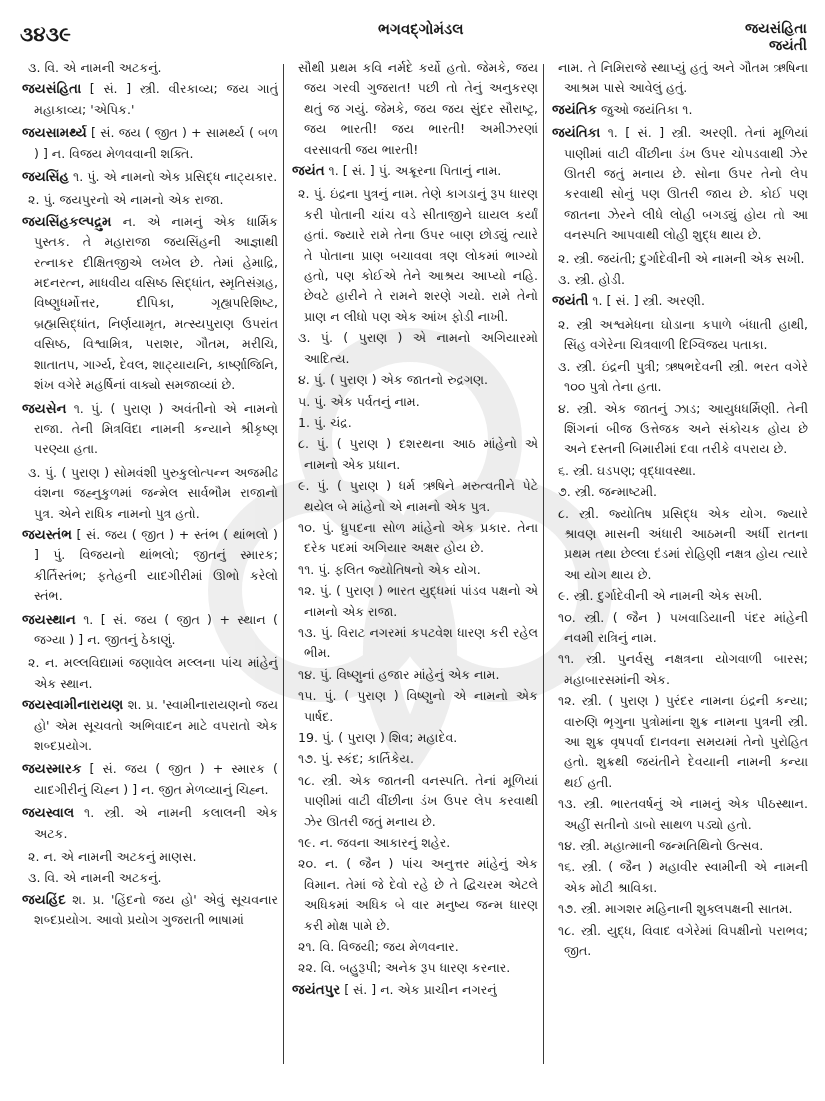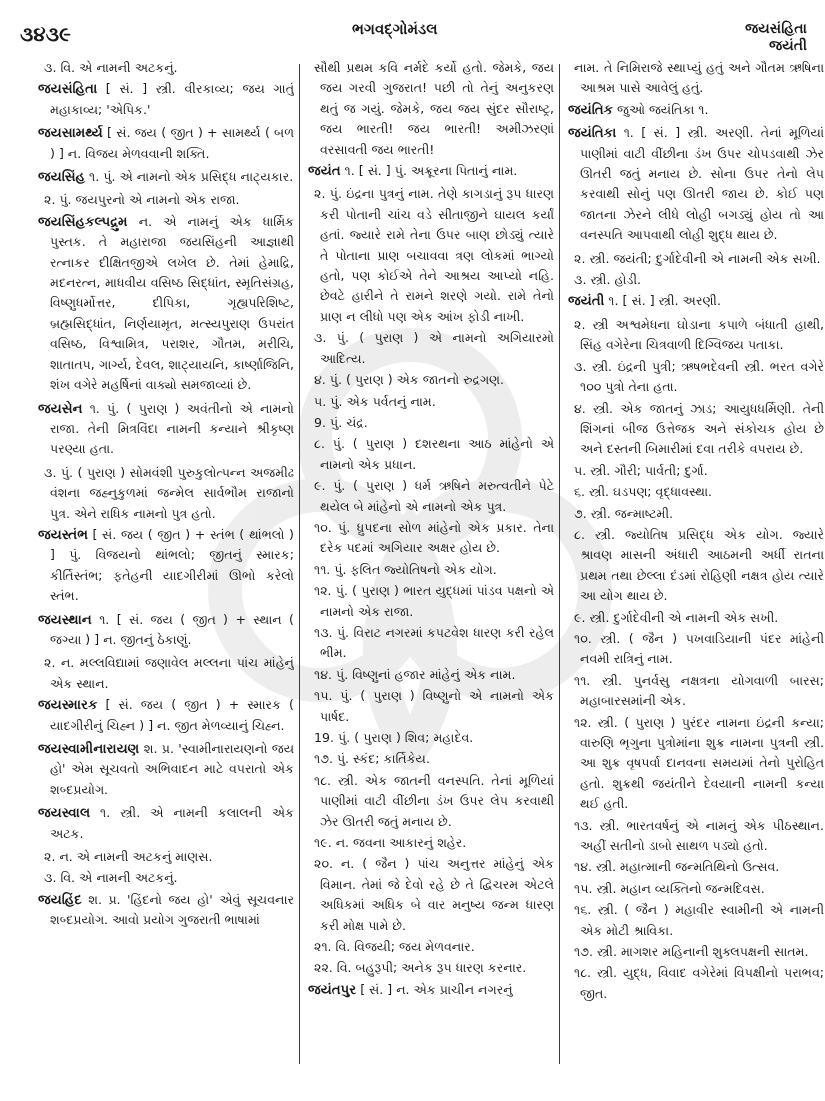--- a/index.html
+++ b/index.html
@@ -34,37 +34,37 @@
     }
     .page-number {
       position: absolute;
       left: 20px;
       top: 22px;
       font-size: 20px;
       font-weight: bold;
     }
     .page-title {
       position: absolute;
-      left: 352px;
+      left: 378px;
       top: 20px;
       font-size: 15px;
       font-weight: bold;
     }
     .guide-words {
       position: absolute;
       right: 18px;
       top: 20px;
       text-align: right;
       font-size: 14px;
       font-weight: bold;
       line-height: 17px;
     }
     .columns {
       position: absolute;
-      left: 16px;
+      left: 0;
       top: 58px;
       width: 687px;
       height: 1010px;
       z-index: 1;
     }
     .column {
       position: absolute;
       top: 0;
       height: 1010px;
       overflow: hidden;
@@ -129,35 +129,35 @@
       <p class="entry"><span class="headword">જયસંહિતા</span> <span>[ સં. ] સ્ત્રી. વીરકાવ્ય; જય ગાતું મહાકાવ્ય; 'એપિક.'</span></p>
       <p class="entry"><span class="headword">જયસામર્થ્ય</span> <span>[ સં. જય ( જીત ) + સામર્થ્ય ( બળ ) ] ન. વિજય મેળવવાની શક્તિ.</span></p>
       <p class="entry"><span class="headword">જયસિંહ</span> <span>૧. પું. એ નામનો એક પ્રસિદ્ધ નાટ્યકાર.</span></p>
       <p class="entry sub"><span>૨. પું. જયપુરનો એ નામનો એક રાજા.</span></p>
       <p class="entry"><span class="headword">જયસિંહકલ્પદ્રુમ</span> <span>ન. એ નામનું એક ધાર્મિક પુસ્તક. તે મહારાજા જયસિંહની આજ્ઞાથી રત્નાકર દીક્ષિતજીએ લખેલ છે. તેમાં હેમાદ્રિ, મદનરત્ન, માધવીય વસિષ્ઠ સિદ્ધાંત, સ્મૃતિસંગ્રહ, વિષ્ણુધર્મોત્તર, દીપિકા, ગૃહ્યપરિશિષ્ટ, બ્રહ્મસિદ્ધાંત, નિર્ણયામૃત, મત્સ્યપુરાણ ઉપરાંત વસિષ્ઠ, વિશ્વામિત્ર, પરાશર, ગૌતમ, મરીચિ, શાતાતપ, ગાર્ગ્ય, દેવલ, શાટ્યાયનિ, કાર્ષ્ણાજિનિ, શંખ વગેરે મહર્ષિનાં વાક્યો સમજાવ્યાં છે.</span></p>
       <p class="entry"><span class="headword">જયસેન</span> <span>૧. પું. ( પુરાણ ) અવંતીનો એ નામનો રાજા. તેની મિત્રવિંદા નામની કન્યાને શ્રીકૃષ્ણ પરણ્યા હતા.</span></p>
       <p class="entry sub"><span>૩. પું. ( પુરાણ ) સોમવંશી પુરુકુલોત્પન્ન અજમીઢ વંશના જહ્નુકુળમાં જન્મેલ સાર્વભૌમ રાજાનો પુત્ર. એને રાધિક નામનો પુત્ર હતો.</span></p>
       <p class="entry"><span class="headword">જયસ્તંભ</span> <span>[ સં. જય ( જીત ) + સ્તંભ ( થાંભલો ) ] પું. વિજયનો થાંભલો; જીતનું સ્મારક; કીર્તિસ્તંભ; ફતેહની યાદગીરીમાં ઊભો કરેલો સ્તંભ.</span></p>
       <p class="entry"><span class="headword">જયસ્થાન</span> <span>૧. [ સં. જય ( જીત ) + સ્થાન ( જગ્યા ) ] ન. જીતનું ઠેકાણું.</span></p>
       <p class="entry sub"><span>૨. ન. મલ્લવિદ્યામાં જણાવેલ મલ્લના પાંચ માંહેનું એક સ્થાન.</span></p>
+      <p class="entry"><span class="headword">જયસ્વામીનારાયણ</span> <span>શ. પ્ર. 'સ્વામીનારાયણનો જય હો' એમ સૂચવતો અભિવાદન માટે વપરાતો એક શબ્દપ્રયોગ.</span></p>
       <p class="entry"><span class="headword">જયસ્મારક</span> <span>[ સં. જય ( જીત ) + સ્મારક ( યાદગીરીનું ચિહ્ન ) ] ન. જીત મેળવ્યાનું ચિહ્ન.</span></p>
-      <p class="entry"><span class="headword">જયસ્વામીનારાયણ</span> <span>શ. પ્ર. 'સ્વામીનારાયણનો જય હો' એમ સૂચવતો અભિવાદન માટે વપરાતો એક શબ્દપ્રયોગ.</span></p>
       <p class="entry"><span class="headword">જયસ્વાલ</span> <span>૧. સ્ત્રી. એ નામની કલાલની એક અટક.</span></p>
       <p class="entry sub"><span>૨. ન. એ નામની અટકનું માણસ.</span></p>
       <p class="entry sub"><span>૩. વિ. એ નામની અટકનું.</span></p>
       <p class="entry"><span class="headword">જયહિંદ</span> <span>શ. પ્ર. 'હિંદનો જય હો' એવું સૂચવનાર શબ્દપ્રયોગ. આવો પ્રયોગ ગુજરાતી ભાષામાં</span></p>
     </div>
   <div class="column col-2">
       <p class="entry sub"><span>સૌથી પ્રથમ કવિ નર્મદે કર્યો હતો. જેમકે, જય જય ગરવી ગુજરાત! પછી તો તેનું અનુકરણ થતું જ ગયું. જેમકે, જય જય સુંદર સૌરાષ્ટ્ર, જય ભારતી! જય ભારતી! અમીઝરણાં વરસાવતી જય ભારતી!</span></p>
       <p class="entry"><span class="headword">જયંત</span> <span>૧. [ સં. ] પું. અક્રૂરના પિતાનું નામ.</span></p>
       <p class="entry sub"><span>૨. પું. ઇંદ્રના પુત્રનું નામ. તેણે કાગડાનું રૂપ ધારણ કરી પોતાની ચાંચ વડે સીતાજીને ઘાયલ કર્યાં હતાં. જ્યારે રામે તેના ઉપર બાણ છોડ્યું ત્યારે તે પોતાના પ્રાણ બચાવવા ત્રણ લોકમાં ભાગ્યો હતો, પણ કોઈએ તેને આશ્રય આપ્યો નહિ. છેવટે હારીને તે રામને શરણે ગયો. રામે તેનો પ્રાણ ન લીધો પણ એક આંખ ફોડી નાખી.</span></p>
       <p class="entry sub"><span>૩. પું. ( પુરાણ ) એ નામનો અગિયારમો આદિત્ય.</span></p>
       <p class="entry sub"><span>૪. પું. ( પુરાણ ) એક જાતનો રુદ્રગણ.</span></p>
       <p class="entry sub"><span>૫. પું. એક પર્વતનું નામ.</span></p>
-      <p class="entry sub"><span>9. પું. ચંદ્ર.</span></p>
+      <p class="entry sub"><span>1. પું. ચંદ્ર.</span></p>
       <p class="entry sub"><span>૮. પું. ( પુરાણ ) દશરથના આઠ માંહેનો એ નામનો એક પ્રધાન.</span></p>
       <p class="entry sub"><span>૯. પું. ( પુરાણ ) ધર્મ ઋષિને મરુત્વતીને પેટે થયેલ બે માંહેનો એ નામનો એક પુત્ર.</span></p>
       <p class="entry sub"><span>૧૦. પું. ધ્રુપદના સોળ માંહેનો એક પ્રકાર. તેના દરેક પદમાં અગિયાર અક્ષર હોય છે.</span></p>
       <p class="entry sub"><span>૧૧. પું. ફલિત જ્યોતિષનો એક યોગ.</span></p>
       <p class="entry sub"><span>૧૨. પું. ( પુરાણ ) ભારત યુદ્ધમાં પાંડવ પક્ષનો એ નામનો એક રાજા.</span></p>
       <p class="entry sub"><span>૧૩. પું. વિરાટ નગરમાં કપટવેશ ધારણ કરી રહેલ ભીમ.</span></p>
       <p class="entry sub"><span>૧૪. પું. વિષ્ણુનાં હજાર માંહેનું એક નામ.</span></p>
       <p class="entry sub"><span>૧૫. પું. ( પુરાણ ) વિષ્ણુનો એ નામનો એક પાર્ષદ.</span></p>
       <p class="entry sub"><span>19. પું. ( પુરાણ ) શિવ; મહાદેવ.</span></p>
       <p class="entry sub"><span>૧૭. પું. સ્કંદ; કાર્તિકેય.</span></p>
@@ -171,28 +171,26 @@
   <div class="column col-3">
       <p class="entry sub"><span>નામ. તે નિમિરાજે સ્થાપ્યું હતું અને ગૌતમ ઋષિના આશ્રમ પાસે આવેલું હતું.</span></p>
       <p class="entry"><span class="headword">જયંતિક</span> <span>જુઓ જયંતિકા ૧.</span></p>
       <p class="entry"><span class="headword">જયંતિકા</span> <span>૧. [ સં. ] સ્ત્રી. અરણી. તેનાં મૂળિયાં પાણીમાં વાટી વીંછીના ડંખ ઉપર ચોપડવાથી ઝેર ઊતરી જતું મનાય છે. સોના ઉપર તેનો લેપ કરવાથી સોનું પણ ઊતરી જાય છે. કોઈ પણ જાતના ઝેરને લીધે લોહી બગડ્યું હોય તો આ વનસ્પતિ આપવાથી લોહી શુદ્ધ થાય છે.</span></p>
       <p class="entry sub"><span>૨. સ્ત્રી. જયંતી; દુર્ગાદેવીની એ નામની એક સખી.</span></p>
       <p class="entry sub"><span>૩. સ્ત્રી. હોડી.</span></p>
       <p class="entry"><span class="headword">જયંતી</span> <span>૧. [ સં. ] સ્ત્રી. અરણી.</span></p>
       <p class="entry sub"><span>૨. સ્ત્રી અશ્વમેધના ઘોડાના કપાળે બંધાતી હાથી, સિંહ વગેરેના ચિત્રવાળી દિગ્વિજય પતાકા.</span></p>
       <p class="entry sub"><span>૩. સ્ત્રી. ઇંદ્રની પુત્રી; ઋષભદેવની સ્ત્રી. ભરત વગેરે ૧૦૦ પુત્રો તેના હતા.</span></p>
       <p class="entry sub"><span>૪. સ્ત્રી. એક જાતનું ઝાડ; આયુધધર્મિણી. તેની શિંગનાં બીજ ઉત્તેજક અને સંકોચક હોય છે અને દસ્તની બિમારીમાં દવા તરીકે વપરાય છે.</span></p>
-      <p class="entry sub"><span>૫. સ્ત્રી. ગૌરી; પાર્વતી; દુર્ગા.</span></p>
       <p class="entry sub"><span>૬. સ્ત્રી. ઘડપણ; વૃદ્ધાવસ્થા.</span></p>
       <p class="entry sub"><span>૭. સ્ત્રી. જન્માષ્ટમી.</span></p>
       <p class="entry sub"><span>૮. સ્ત્રી. જ્યોતિષ પ્રસિદ્ધ એક યોગ. જ્યારે શ્રાવણ માસની અંધારી આઠમની અર્ધી રાતના પ્રથમ તથા છેલ્લા દંડમાં રોહિણી નક્ષત્ર હોય ત્યારે આ યોગ થાય છે.</span></p>
       <p class="entry sub"><span>૯. સ્ત્રી. દુર્ગાદેવીની એ નામની એક સખી.</span></p>
       <p class="entry sub"><span>૧૦. સ્ત્રી. ( જૈન ) પખવાડિયાની પંદર માંહેની નવમી રાત્રિનું નામ.</span></p>
       <p class="entry sub"><span>૧૧. સ્ત્રી. પુનર્વસુ નક્ષત્રના યોગવાળી બારસ; મહાબારસમાંની એક.</span></p>
       <p class="entry sub"><span>૧૨. સ્ત્રી. ( પુરાણ ) પુરંદર નામના ઇંદ્રની કન્યા; વારુણિ ભૃગુના પુત્રોમાંના શુક્ર નામના પુત્રની સ્ત્રી. આ શુક્ર વૃષપર્વા દાનવના સમયમાં તેનો પુરોહિત હતો. શુક્રથી જયંતીને દેવયાની નામની કન્યા થઈ હતી.</span></p>
       <p class="entry sub"><span>૧૩. સ્ત્રી. ભારતવર્ષનું એ નામનું એક પીઠસ્થાન. અહીં સતીનો ડાબો સાથળ પડ્યો હતો.</span></p>
       <p class="entry sub"><span>૧૪. સ્ત્રી. મહાત્માની જન્મતિથિનો ઉત્સવ.</span></p>
-      <p class="entry sub"><span>૧૫. સ્ત્રી. મહાન વ્યક્તિનો જન્મદિવસ.</span></p>
       <p class="entry sub"><span>૧૬. સ્ત્રી. ( જૈન ) મહાવીર સ્વામીની એ નામની એક મોટી શ્રાવિકા.</span></p>
       <p class="entry sub"><span>૧૭. સ્ત્રી. માગશર મહિનાની શુક્લપક્ષની સાતમ.</span></p>
       <p class="entry sub"><span>૧૮. સ્ત્રી. યુદ્ધ, વિવાદ વગેરેમાં વિપક્ષીનો પરાભવ; જીત.</span></p>
     </div>
 </div>
 
 </body></html>

